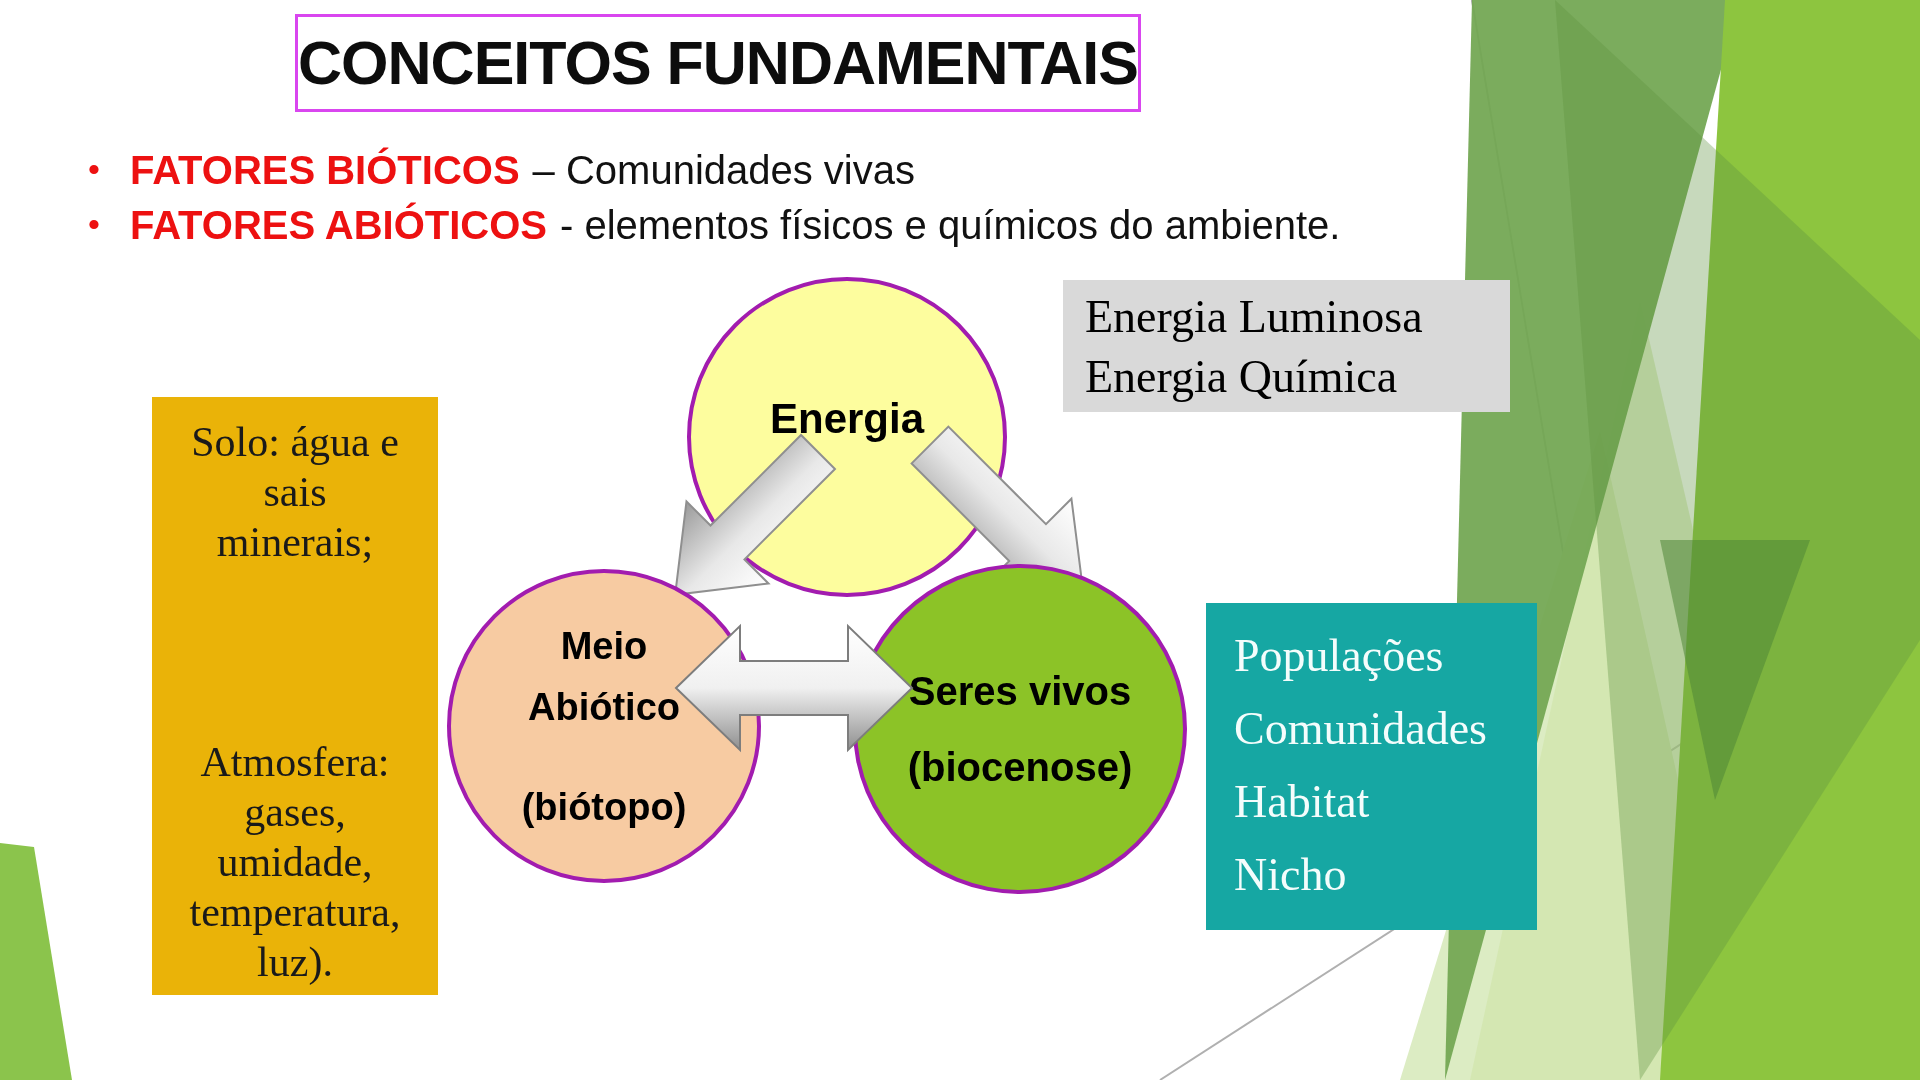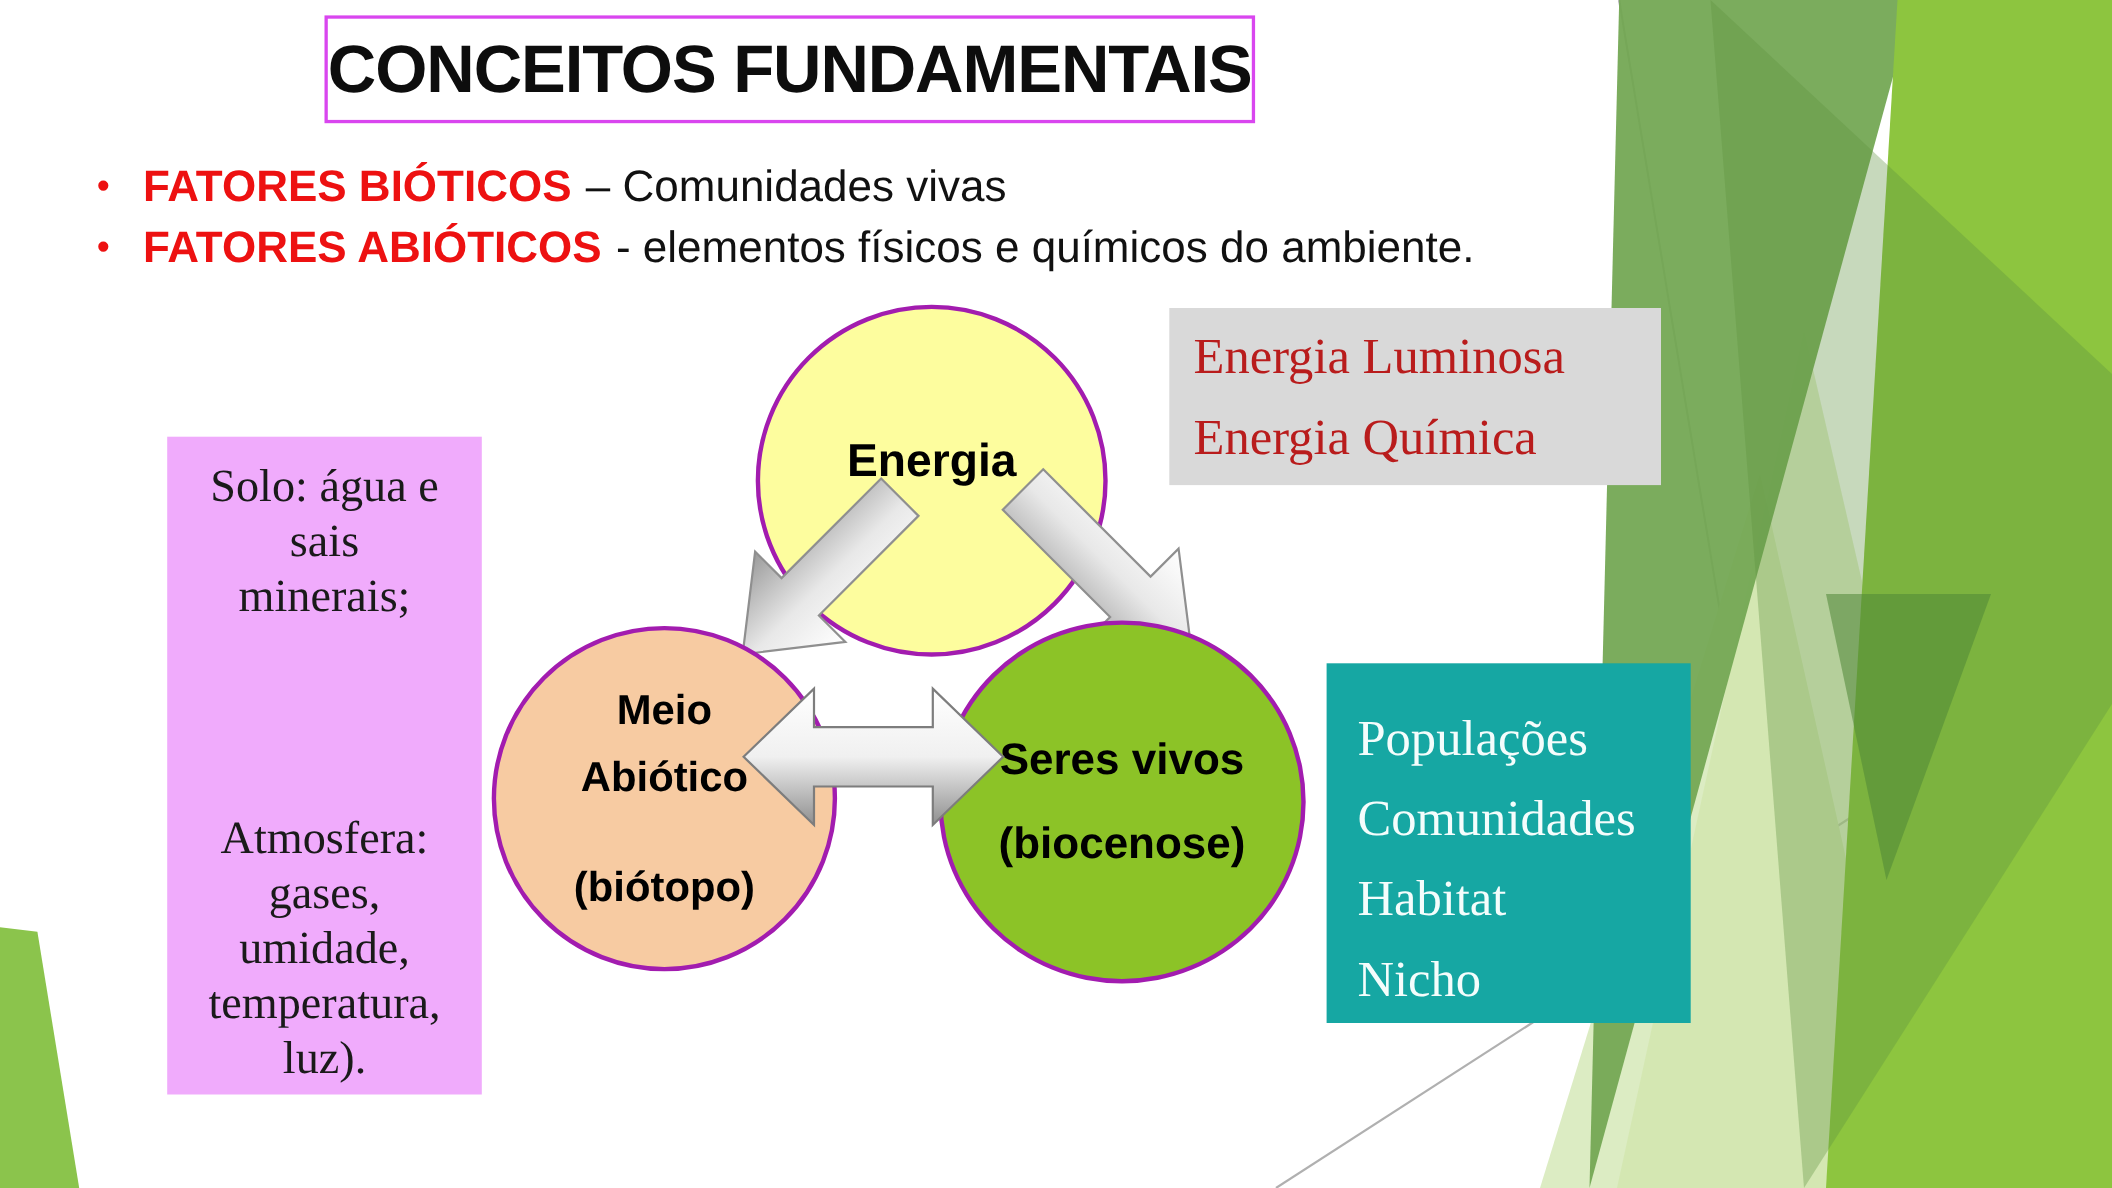--- a/index.html
+++ b/index.html
@@ -28,30 +28,30 @@
   
   .circle{position:absolute;border:4px solid #a21caf;border-radius:50%;
     display:flex;flex-direction:column;align-items:center;justify-content:center;
     text-align:center;color:#000000;font-weight:bold;}
   #energia-circle{left:687px;top:277px;width:312px;height:312px;background:#fdfd9e;z-index:2;font-size:42px;}
   #energia-circle .lbl{transform:translateY(-18px);}
   #abiotico-circle{left:447px;top:569px;width:306px;height:306px;background:#f7cba2;z-index:5;font-size:38px;line-height:48px;gap:13px;}
   #vivos-circle{left:853px;top:564px;width:326px;height:322px;background:#8cc327;z-index:5;font-size:40px;line-height:50px;text-align:right;}
   .circle .gap{height:26px;}
   
-  .gray-box{position:absolute;left:1063px;top:280px;width:447px;height:161px;background:#d9d9d9;z-index:1;
-    font-family:"Liberation Serif","DejaVu Serif",serif;font-size:46px;color:#b91c1c;
+  .gray-box{position:absolute;left:1063px;top:280px;width:447px;height:132px;background:#d9d9d9;z-index:1;
+    font-family:"Liberation Serif","DejaVu Serif",serif;font-size:46px;color:#000000;
     display:flex;flex-direction:column;justify-content:space-around;padding:6px 0 6px 22px;box-sizing:border-box;}
-  .soil-box{position:absolute;left:152px;top:397px;width:286px;height:598px;background:#f0abfc;z-index:1;
+  .soil-box{position:absolute;left:152px;top:397px;width:286px;height:598px;background:#eab308;z-index:1;
     font-family:"Liberation Serif","DejaVu Serif",serif;font-size:42px;color:#1a1a1a;
     text-align:center;line-height:50px;box-sizing:border-box;padding-top:20px;}
   .soil-box .block2{margin-top:170px;}
   .teal-box{position:absolute;left:1206px;top:603px;width:331px;height:327px;background:#16a7a3;z-index:1;
     font-family:"Liberation Serif","DejaVu Serif",serif;font-size:46px;color:#f4fdfc;
-    line-height:73px;box-sizing:border-box;padding:31px 0 0 28px;}
+    line-height:73px;box-sizing:border-box;padding:16px 0 0 28px;}
   
   #arrows-back{position:absolute;left:0;top:0;width:1920px;height:1080px;z-index:4;pointer-events:none;}
   #arrows-front{position:absolute;left:0;top:0;width:1920px;height:1080px;z-index:6;pointer-events:none;}
 </style>
 </head>
 <body>
 
 <div id="slide">
 
   <svg id="deco" viewBox="0 0 1920 1080">

